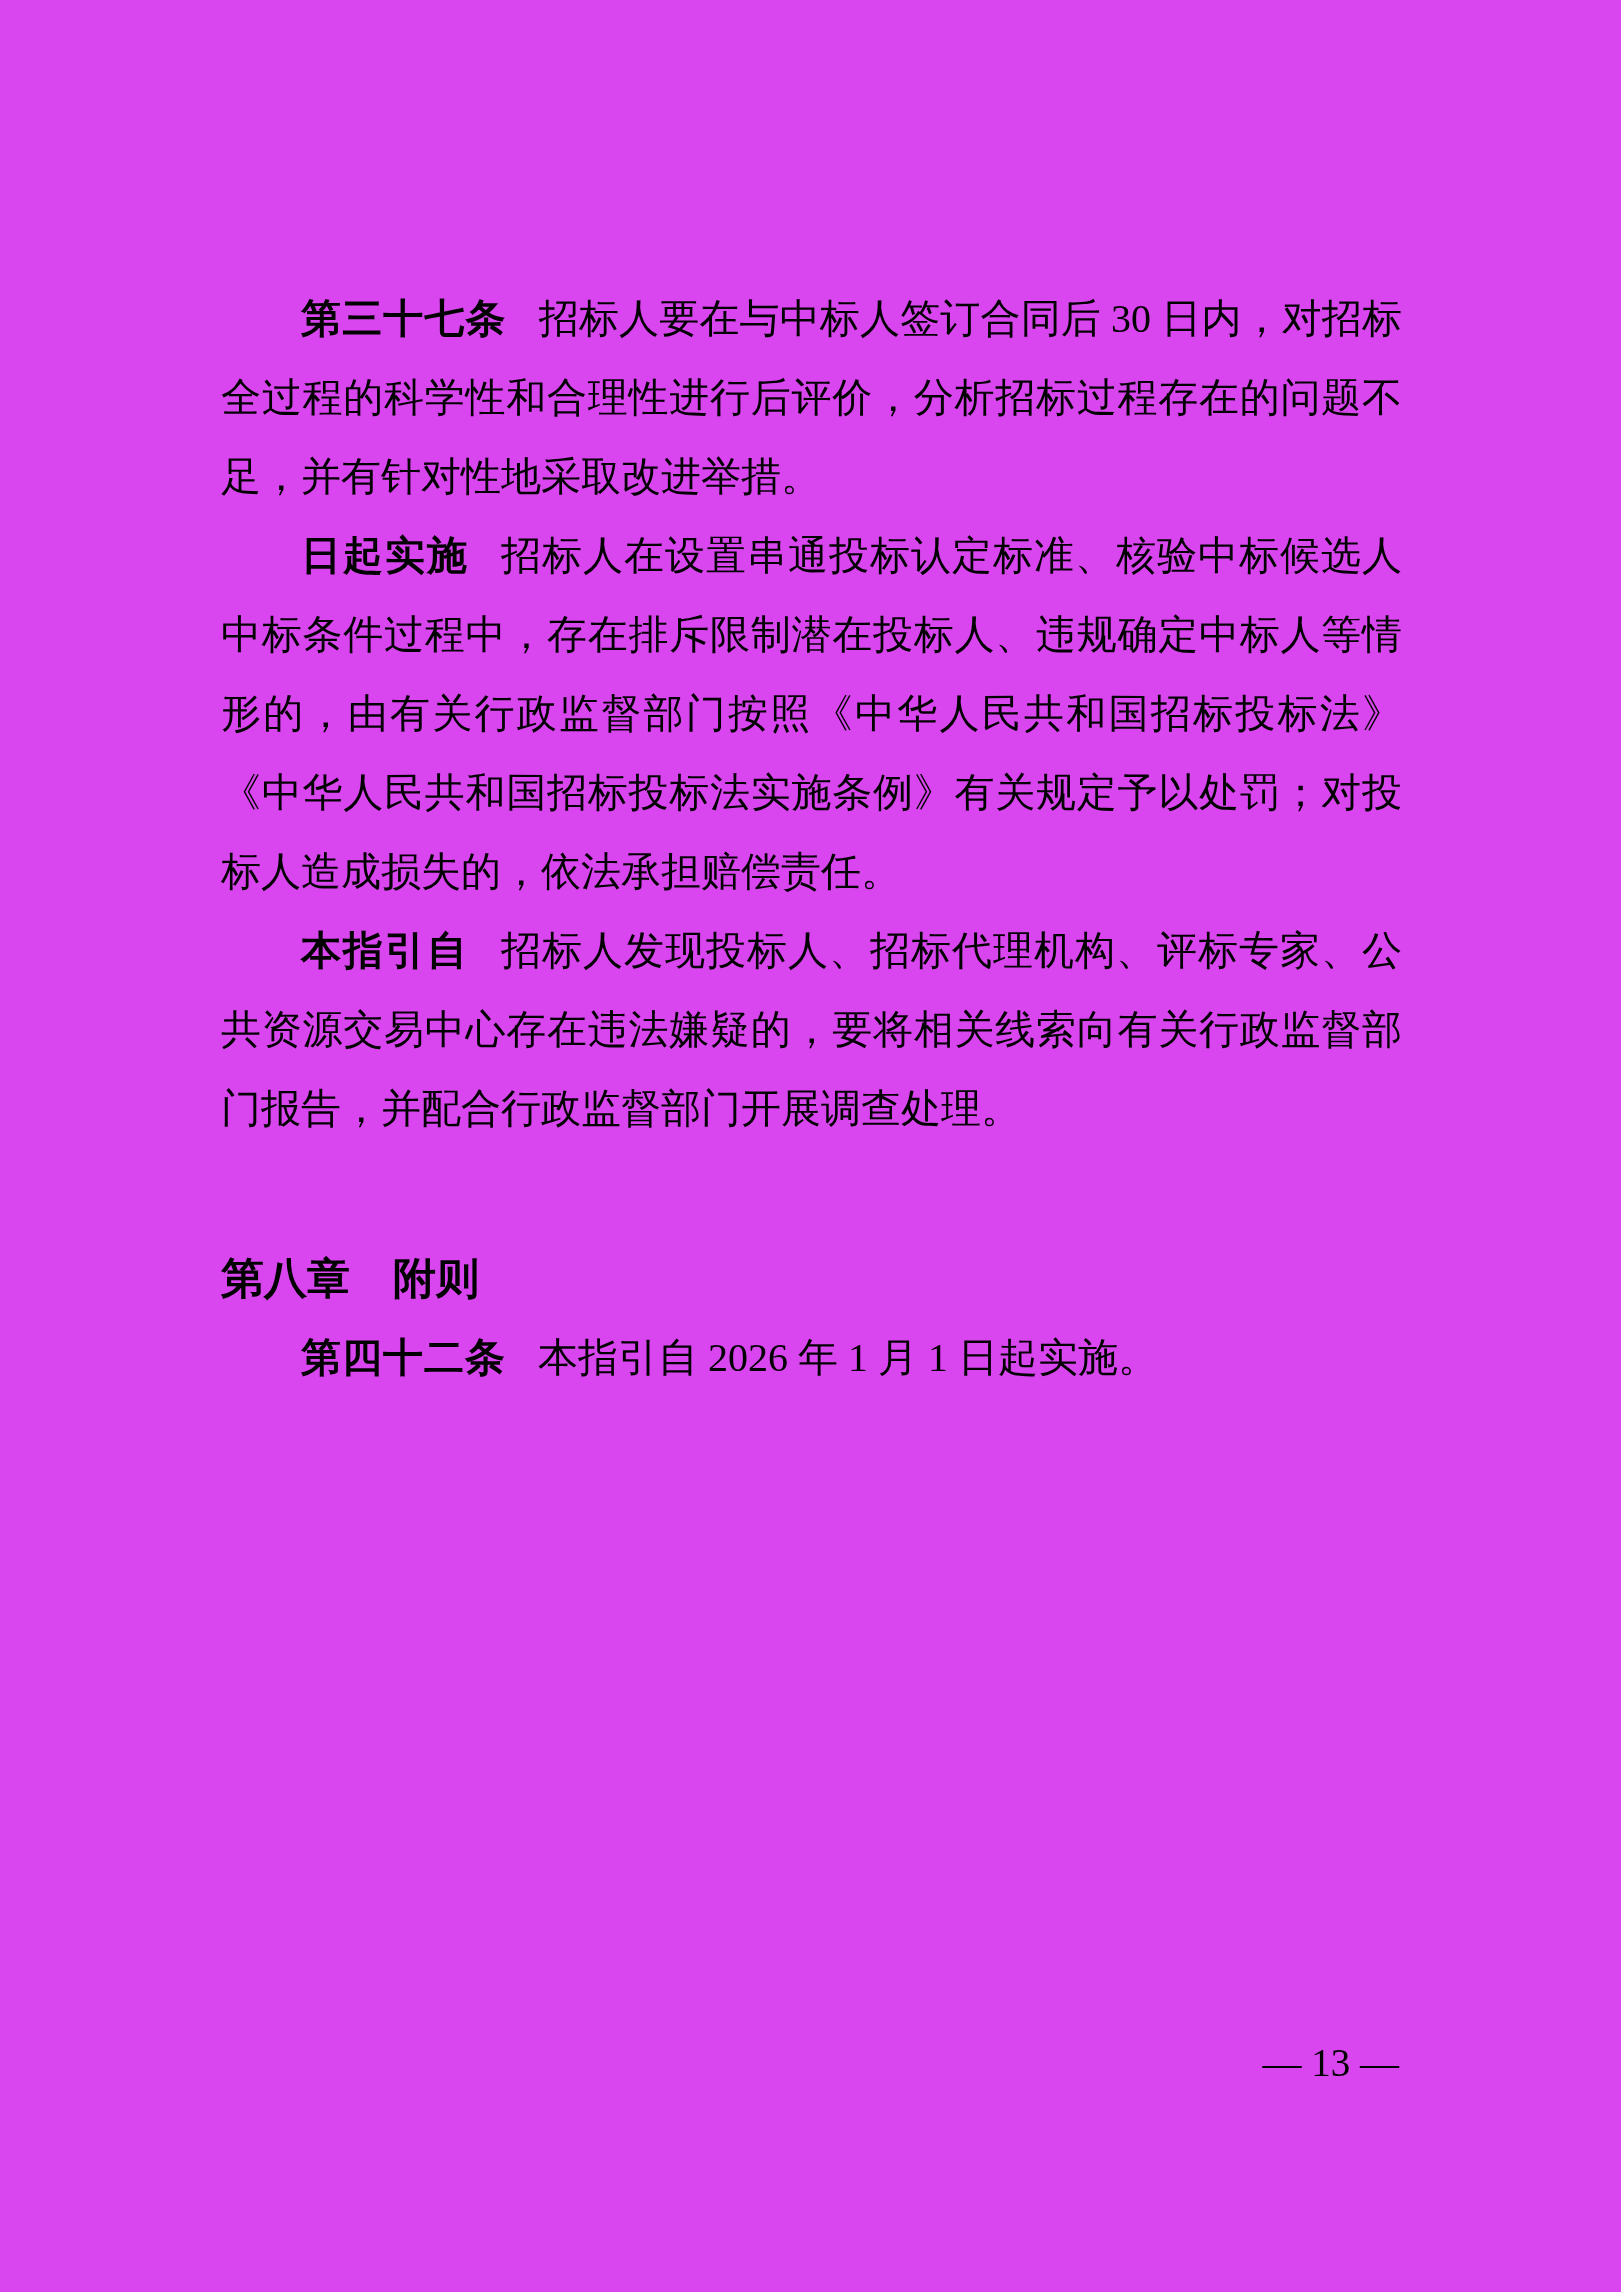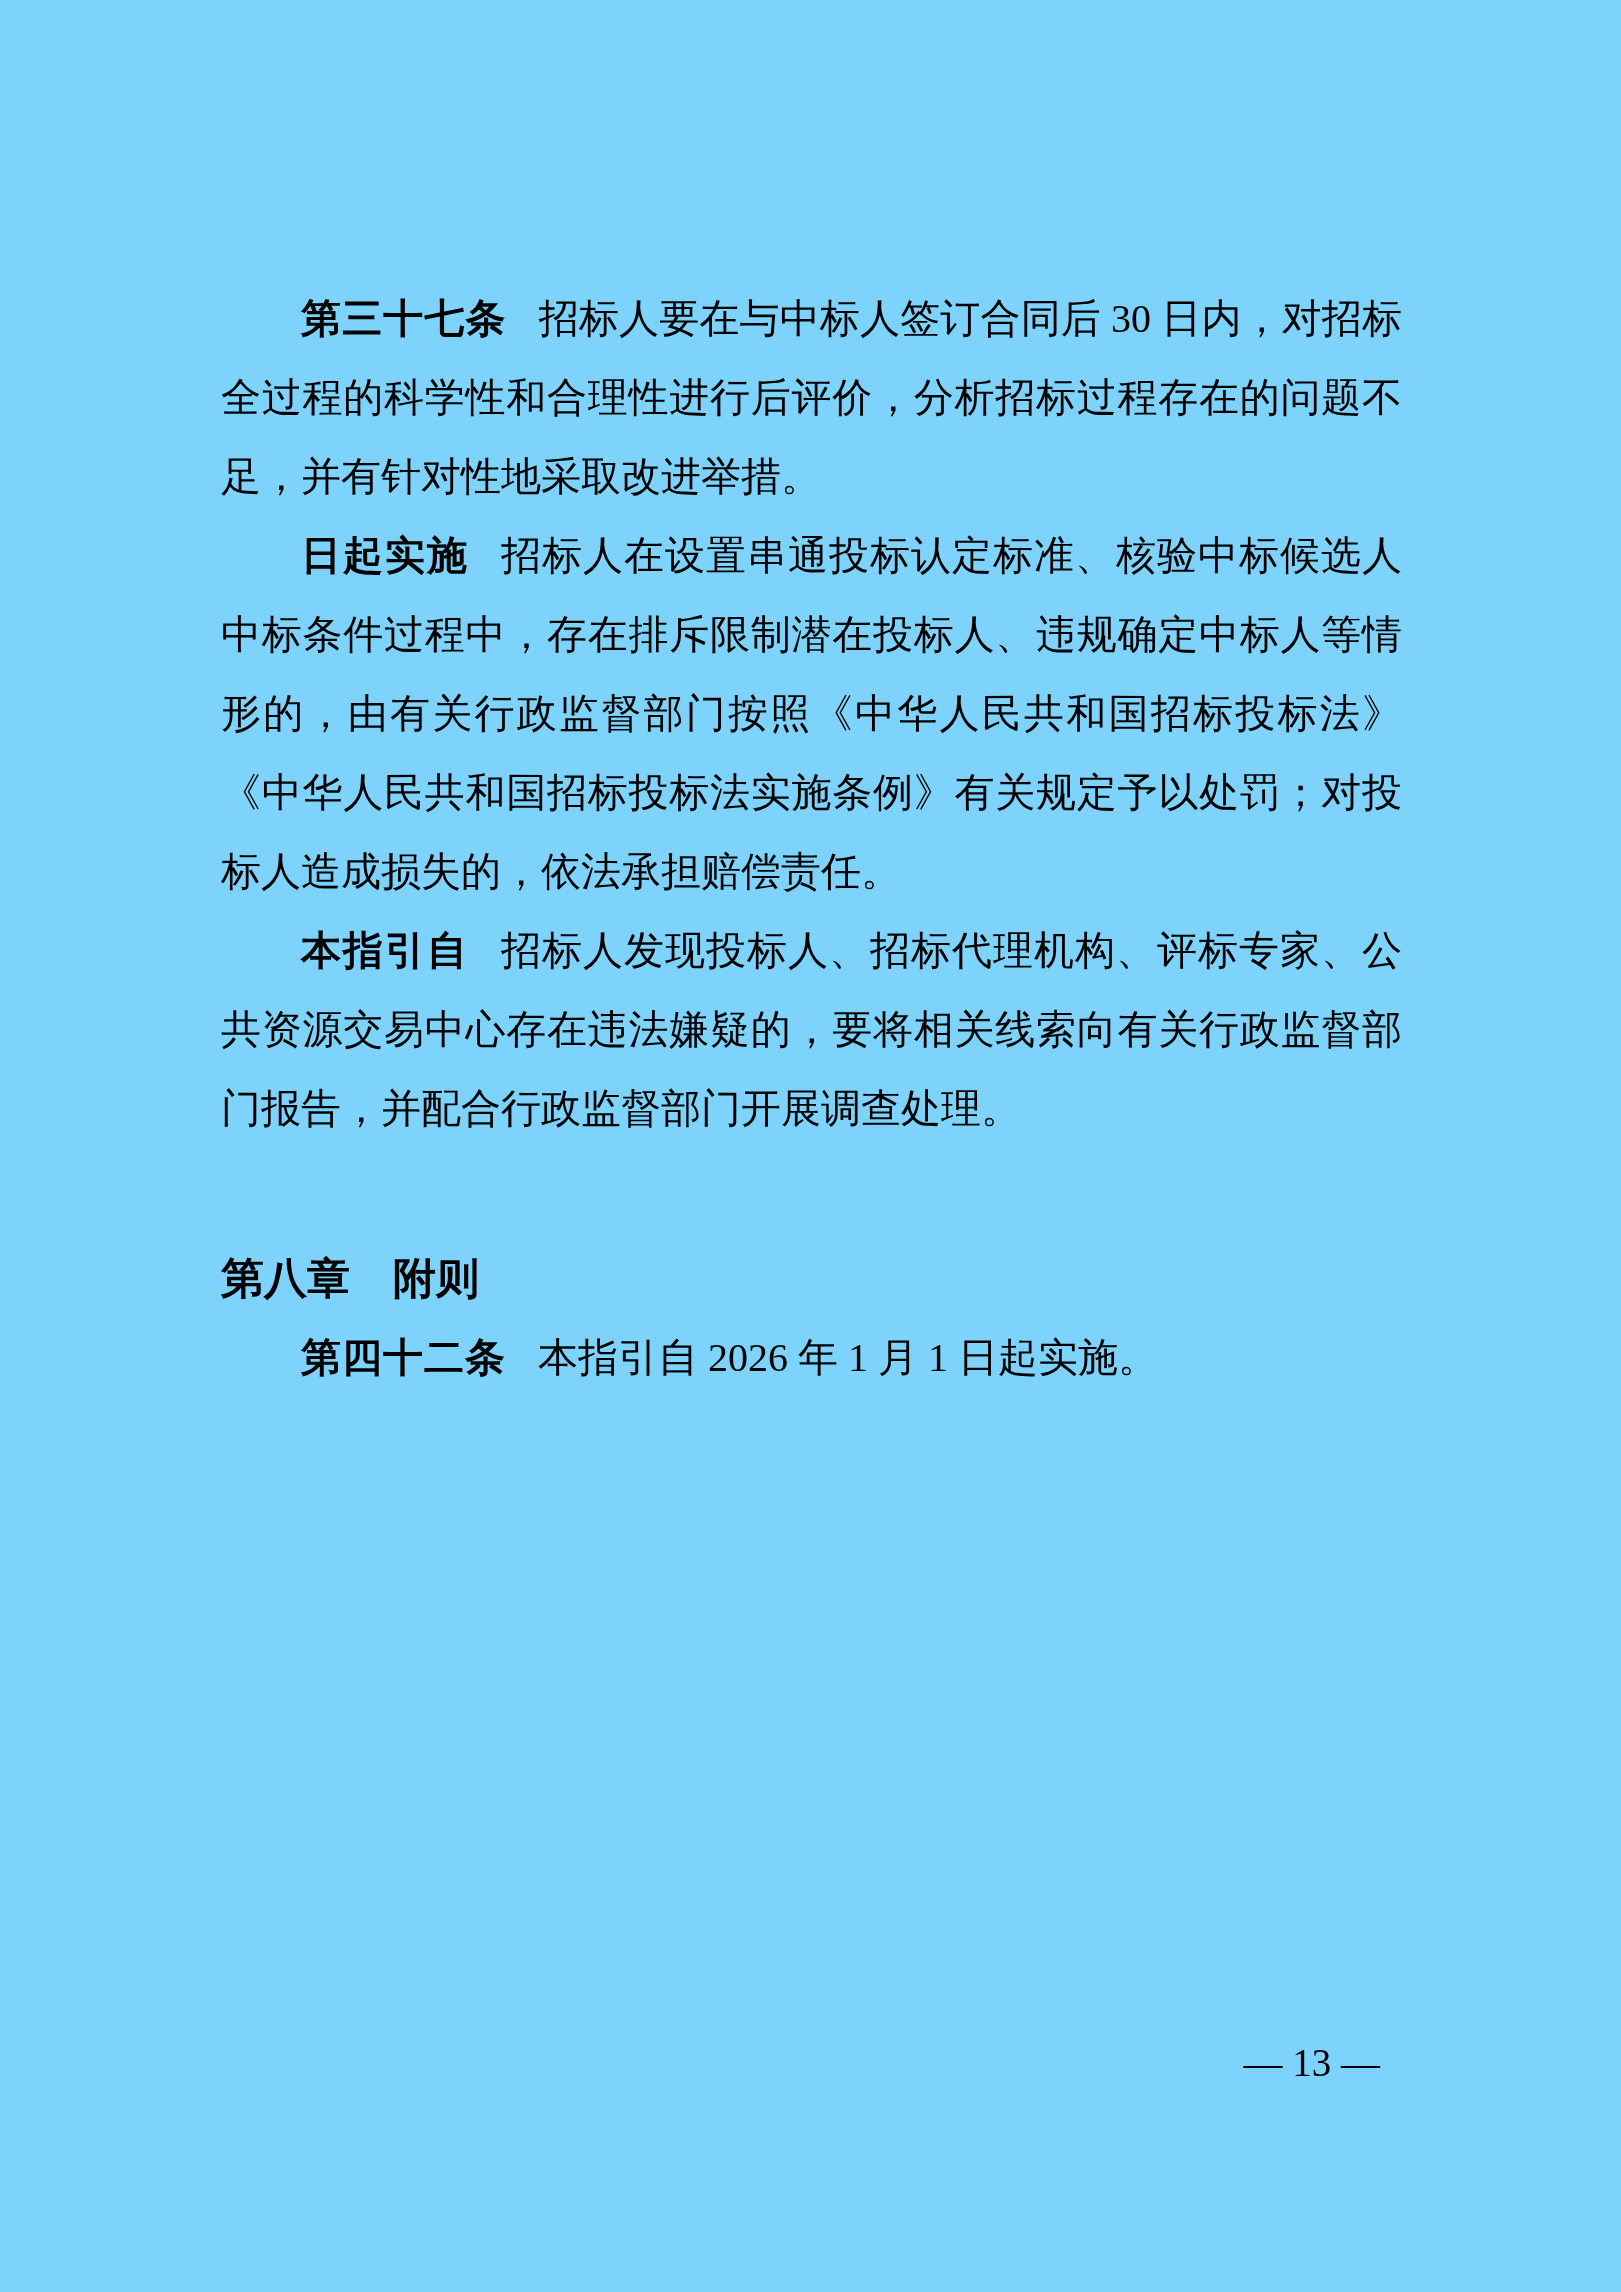--- a/index.html
+++ b/index.html
@@ -4,21 +4,21 @@
 <style>
   html, body {
     margin: 0;
     padding: 0;
     background: #ffffff;
   }
   .page {
     position: relative;
     width: 1621px;
     height: 2293px;
-    background: #7dd3fc;
+    background: #d946ef;
     overflow: hidden;
     color: #000000;
     font-family: "Liberation Serif", "DejaVu Serif", serif;
   }
   .content {
     position: absolute;
     left: 221px;
     top: 279px;
     width: 1181px;
   }
@@ -42,21 +42,21 @@
     margin: 91px 0 0 0;
     font-size: 43px;
     line-height: 79px;
     font-weight: bold;
     text-align: left;
     font-family: "Liberation Sans", "DejaVu Sans", sans-serif;
   }
   .footer {
     position: absolute;
     top: 2039px;
-    right: 241px;
+    right: 222px;
     font-size: 39px;
     line-height: 47px;
     color: #000000;
   }
 </style>
 </head>
 <body>
 
 <div class="page">
   <div class="content">

